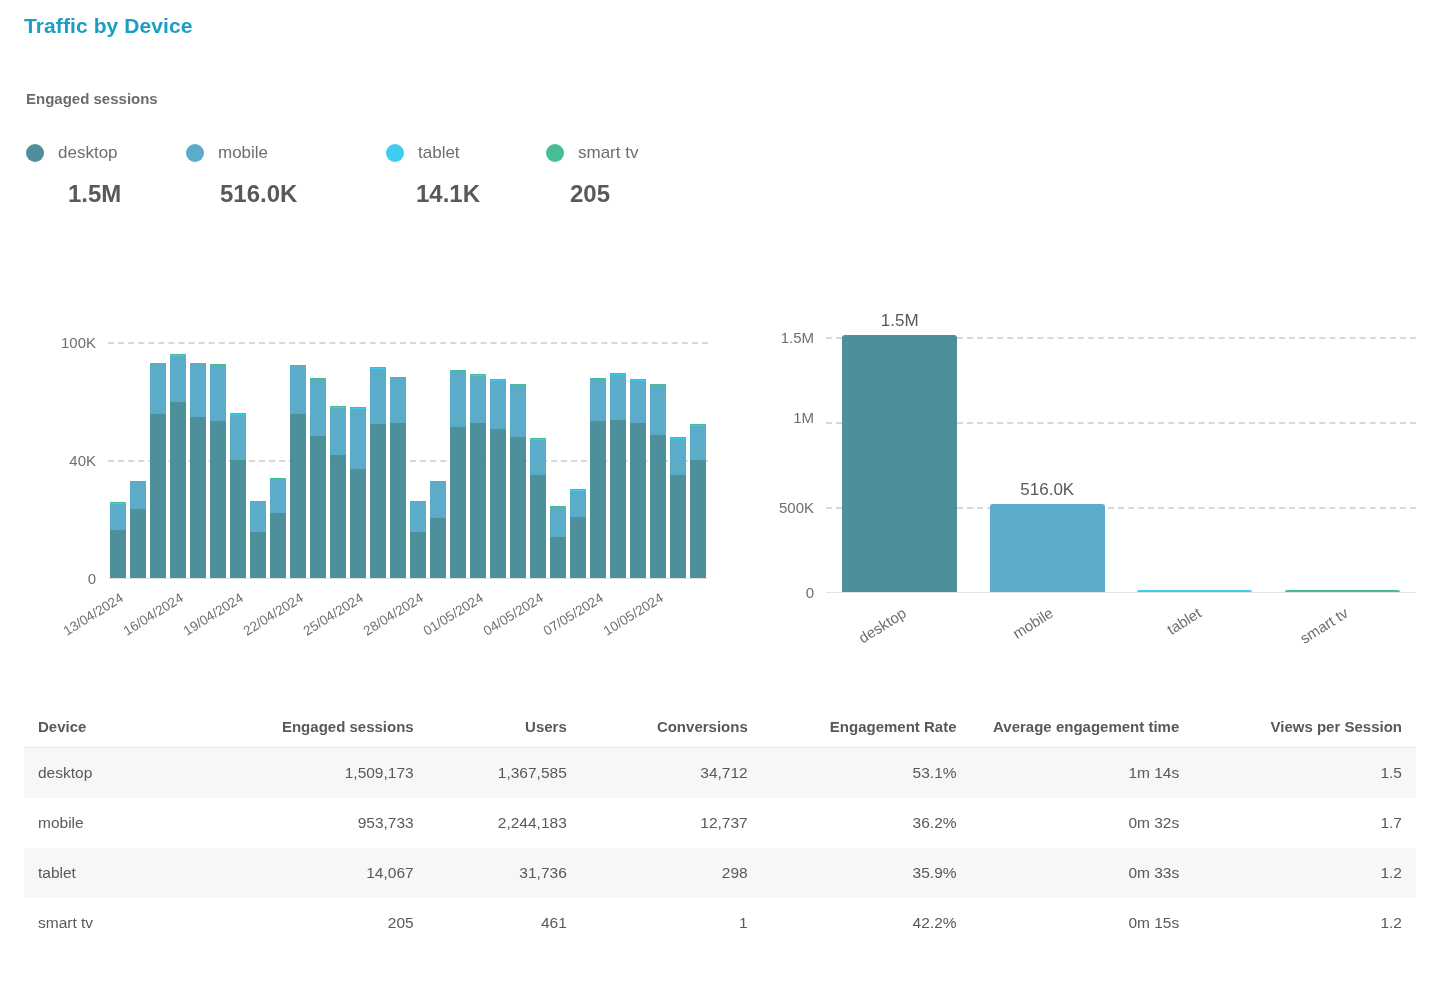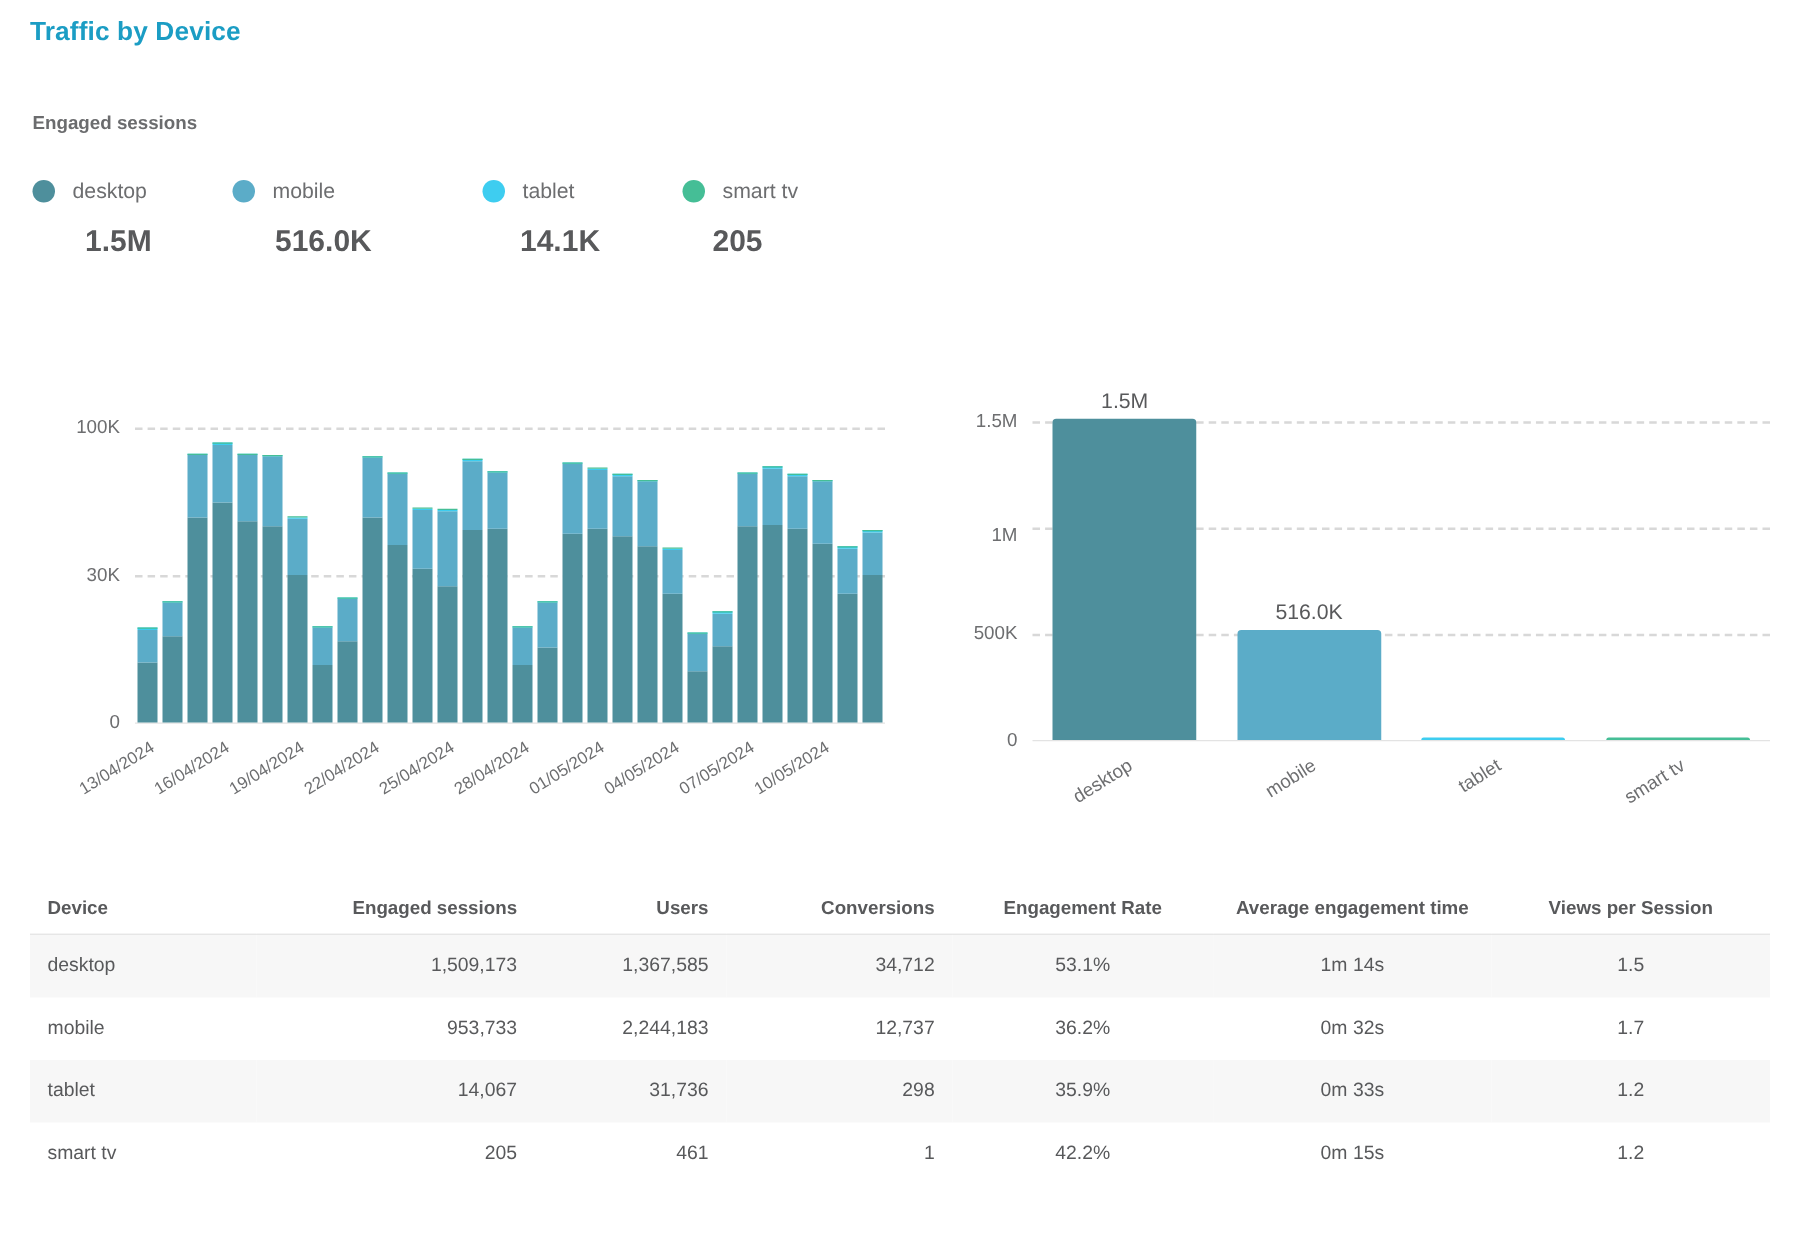--- a/index.html
+++ b/index.html
@@ -69,21 +69,21 @@
     padding:6px 14px 12px 14px;vertical-align:bottom;
     border-bottom:1px solid #e6e6e6;
   }
   .tbl td{
     font-size:15.5px;color:#58595b;padding:14px;
     height:22px;
   }
   .tbl tbody tr:nth-child(odd){background:#f7f7f7;}
   .tbl .c-left{text-align:left;}
   .tbl .c-right{text-align:right;}
-  .tbl .c-center{text-align:center;}
+  .tbl .c-center{text-align:right;}
 </style>
 </head>
 <body>
 
 <div class="page">
 
   <div class="title">Traffic by Device</div>
   <div class="metric-label">Engaged sessions</div>
 
   <div class="legend" id="legend" style="position: absolute; height: 80px; width: 700px;">
@@ -113,21 +113,21 @@
           <span class="legend-dot" style="background: rgb(69, 190, 150);"></span>
           <span class="legend-name">smart tv</span>
         </div>
         <div class="legend-value" style="margin-left: 24px;">205</div>
       </div>
     </div>
 
   <div class="chart" id="chart-timeseries" style="left:24px;top:292px;width:700px;height:380px;">
       <div class="ytick" style="left: 0px; top: 286px; width: 72px;">0</div>
       <div class="gridline" style="left: 84px; top: 167.818px; width: 600px;"></div>
-      <div class="ytick" style="left: 0px; top: 167.818px; width: 72px;">30K</div>
+      <div class="ytick" style="left: 0px; top: 167.818px; width: 72px;">40K</div>
       <div class="gridline" style="left: 84px; top: 49.6364px; width: 600px;"></div>
       <div class="ytick" style="left: 0px; top: 49.6364px; width: 72px;">100K</div>
       <div class="baseline" style="left: 84px; top: 286px; width: 600px;"></div>
       <div class="bar" style="left: 86px; width: 16px; height: 75.7782px; top: 210.222px; position: absolute;">
         <div class="seg" style="background: rgb(78, 143, 156); height: 48.4545px; bottom: 0px;"></div>
         <div class="seg" style="background: rgb(91, 172, 200); height: 26px; bottom: 48.4545px;"></div>
         <div class="seg" style="background: rgb(62, 205, 240); height: 1.18182px; bottom: 74.4545px;"></div>
         <div class="seg" style="background: rgb(69, 190, 150); height: 0.141818px; bottom: 75.6364px;"></div>
       </div>
       <div class="bar" style="left: 106px; width: 16px; height: 97.0509px; top: 188.949px; position: absolute;">
@@ -314,21 +314,21 @@
       <div class="xlab" style="left: 414px; width: 100px; top: 298px;">04/05/2024</div>
       <div class="xlab" style="left: 474px; width: 100px; top: 298px;">07/05/2024</div>
       <div class="xlab" style="left: 534px; width: 100px; top: 298px;">10/05/2024</div>
     </div>
 
   <div class="chart" id="chart-totals" style="left:748px;top:292px;width:680px;height:380px;">
       <div class="ytick" style="left: 0px; top: 300px; width: 66px;">0</div>
       <div class="gridline" style="left: 78px; top: 215px; width: 590px;"></div>
       <div class="ytick" style="left: 0px; top: 215px; width: 66px;">500K</div>
       <div class="gridline" style="left: 78px; top: 130px; width: 590px;"></div>
-      <div class="ytick" style="left: 0px; top: 136px; width: 66px;">1M</div>
+      <div class="ytick" style="left: 0px; top: 125px; width: 66px;">1M</div>
       <div class="gridline" style="left: 78px; top: 45px; width: 590px;"></div>
       <div class="ytick" style="left: 0px; top: 45px; width: 66px;">1.5M</div>
       <div class="baseline" style="left: 78px; top: 300px; width: 590px;"></div>
       <div style="position: absolute; left: 94.225px; width: 115.05px; height: 256.559px; top: 43.4406px; background: rgb(78, 143, 156); border-radius: 3px 3px 0px 0px;"></div>
       <div class="bar-lab" style="left: 151.75px; top: 19.4406px;">1.5M</div>
       <div class="xlab2" style="left: 51.75px; width: 100px; top: 312px;">desktop</div>
       <div style="position: absolute; left: 241.725px; width: 115.05px; height: 87.7137px; top: 212.286px; background: rgb(91, 172, 200); border-radius: 3px 3px 0px 0px;"></div>
       <div class="bar-lab" style="left: 299.25px; top: 188.286px;">516.0K</div>
       <div class="xlab2" style="left: 199.25px; width: 100px; top: 312px;">mobile</div>
       <div style="position: absolute; left: 389.225px; width: 115.05px; height: 2.5px; top: 297.5px; background: rgb(62, 205, 240); border-radius: 3px 3px 0px 0px;"></div>

